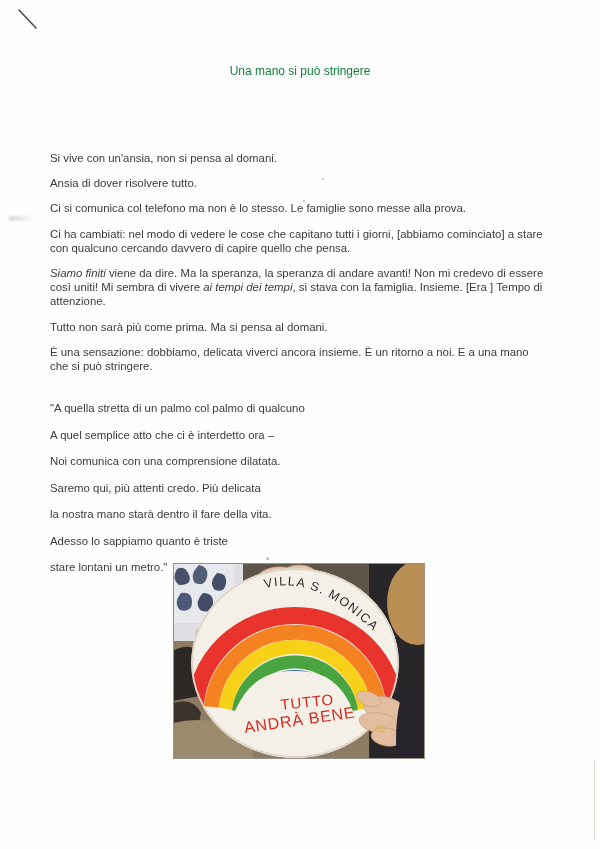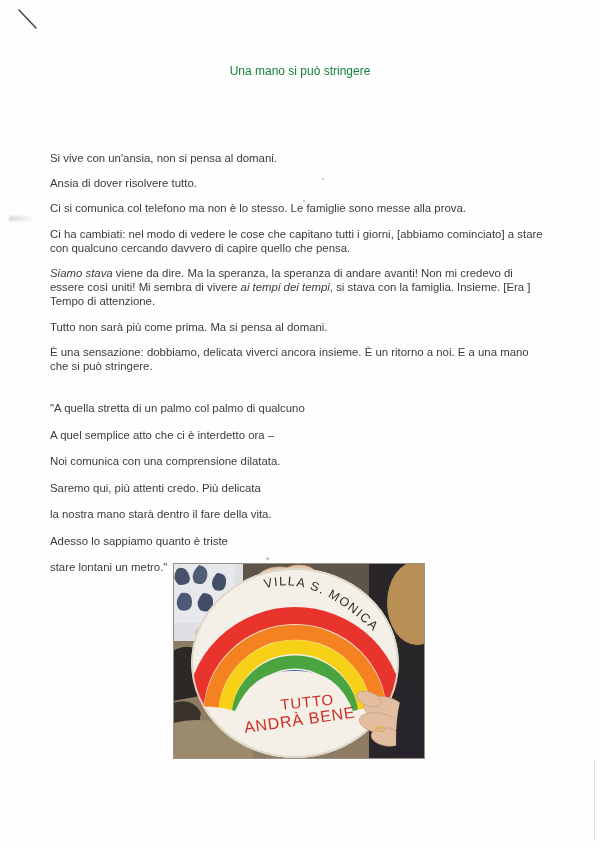--- a/index.html
+++ b/index.html
@@ -139,21 +139,21 @@
   <div class="titles">
     <div class="title-main">Una mano si può stringere</div>
   </div>
 
   <div class="body-text">
     <p class="para">Si vive con un'ansia, non si pensa al domani.</p>
     <p class="para">Ansia di dover risolvere tutto.</p>
     <p class="para">Ci si comunica col telefono ma non è lo stesso. Le famiglie sono messe alla prova.</p>
     <p class="para">Ci ha cambiati: nel modo di vedere le cose che capitano tutti i giorni, [abbiamo cominciato] a stare con qualcuno cercando davvero di capire quello che pensa.</p>
 
-    <p class="para"><i>Siamo stava</i><span> viene da dire. Ma la speranza, la speranza di andare avanti! Non mi credevo di essere così uniti! Mi sembra di vivere </span><i>ai tempi dei tempi</i><span>, si stava con la famiglia. Insieme. [Era ] Tempo di attenzione.</span></p>
+    <p class="para"><i>Siamo finiti</i><span> viene da dire. Ma la speranza, la speranza di andare avanti! Non mi credevo di essere così uniti! Mi sembra di vivere </span><i>ai tempi dei tempi</i><span>, si stava con la famiglia. Insieme. [Era ] Tempo di attenzione.</span></p>
 
     <p class="para">Tutto non sarà più come prima. Ma si pensa al domani.</p>
     <p class="para"> È una sensazione: dobbiamo, delicata viverci ancora insieme. È un ritorno a noi. E a una mano che si può stringere.</p>
   </div>
 
   <div class="poem">
     <p class="poem-line">"A quella stretta di un palmo col palmo di qualcuno</p>
     <p class="poem-line">A quel semplice atto che ci è interdetto ora –</p>
     <p class="poem-line">Noi comunica con una comprensione dilatata.</p>
     <p class="poem-line">Saremo qui, più attenti credo. Più delicata</p>

